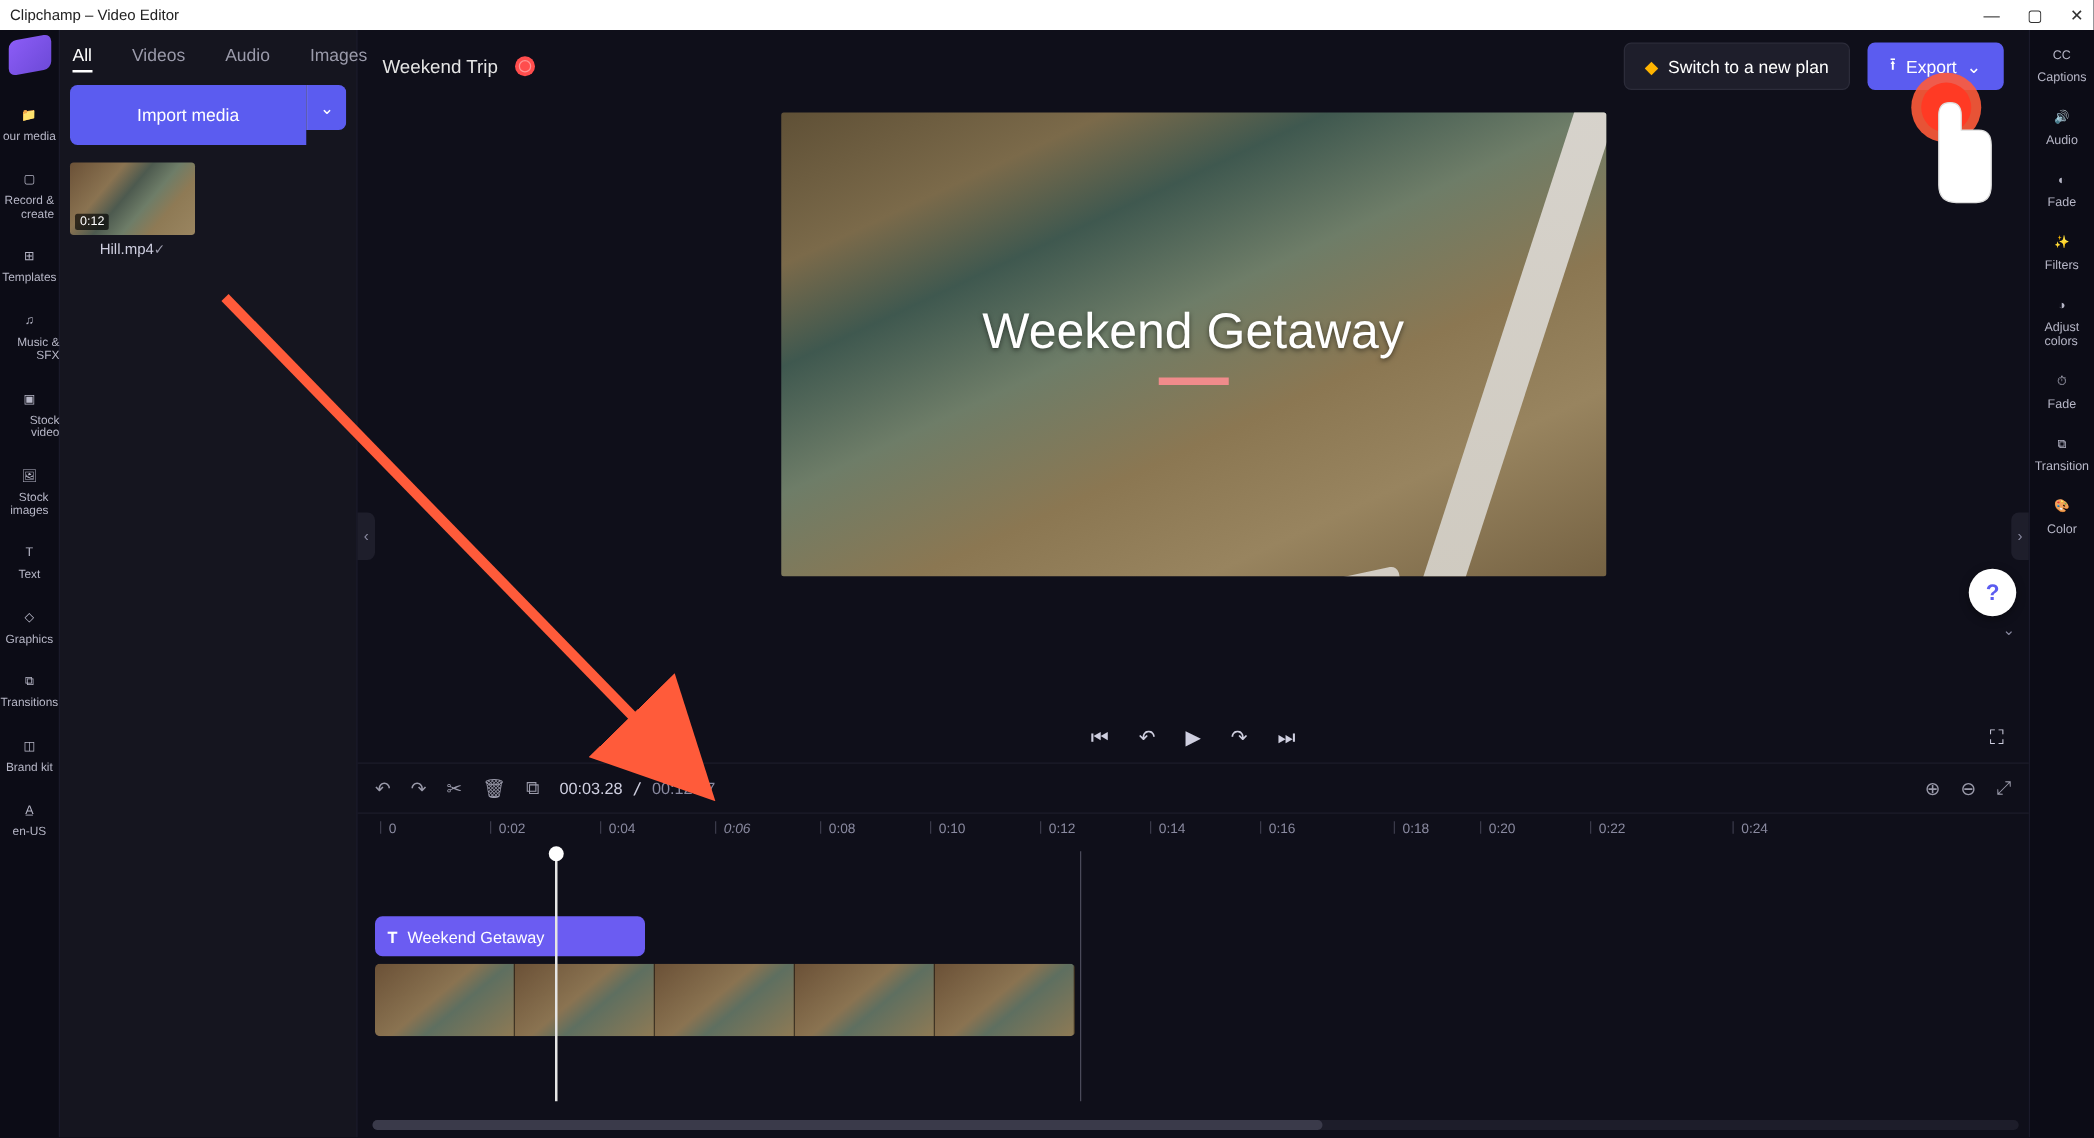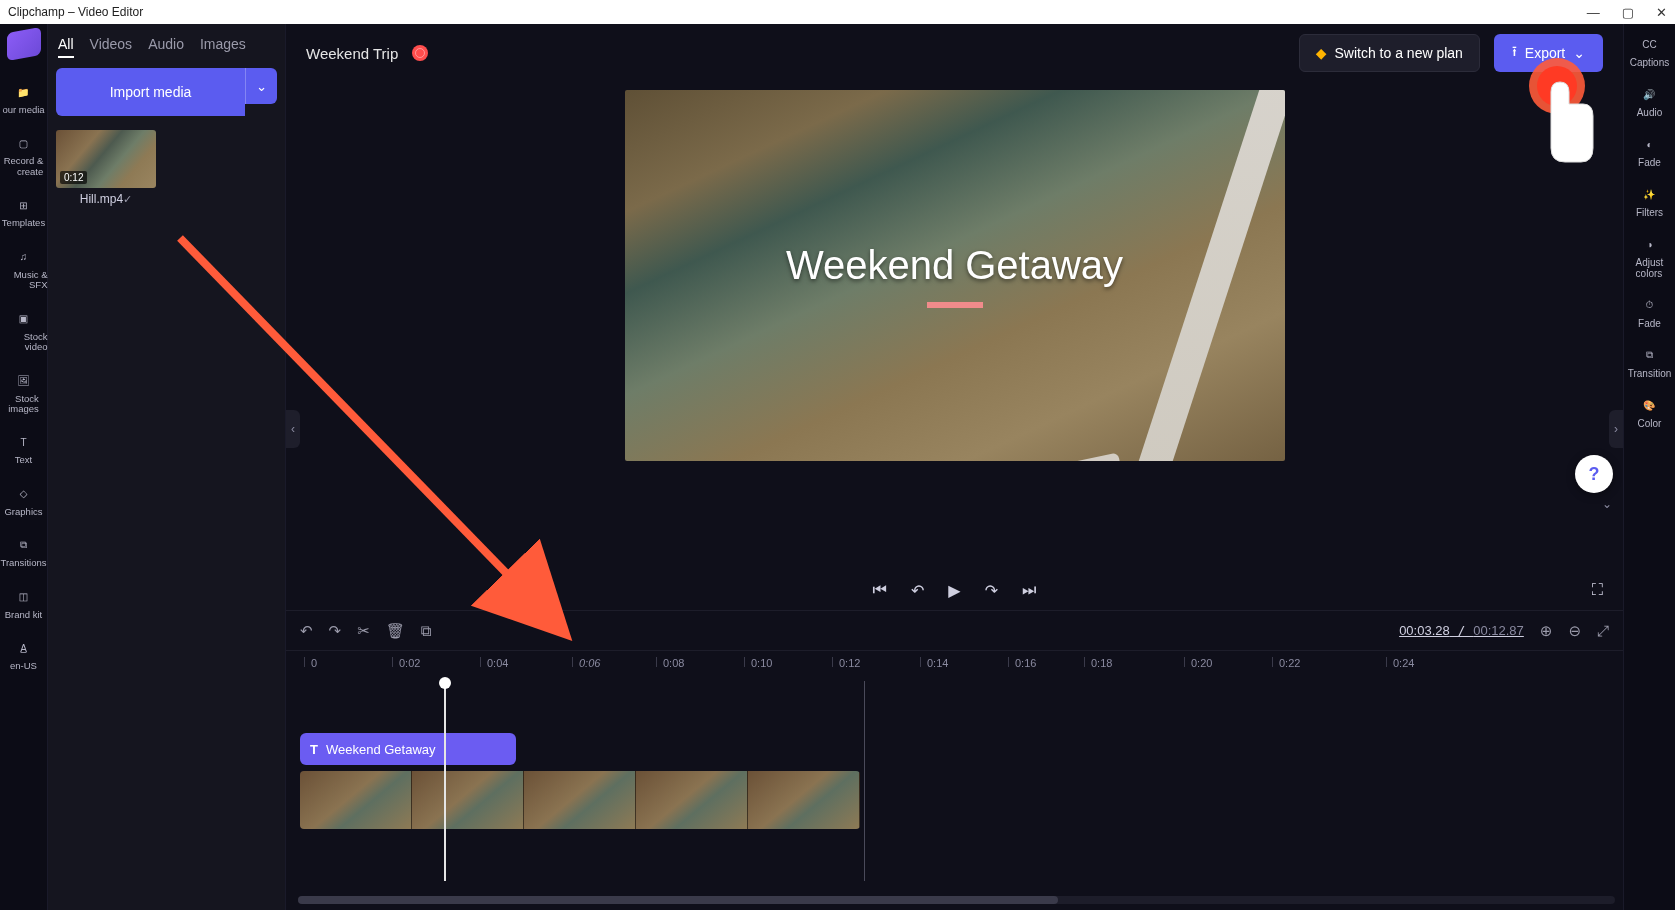--- a/index.html
+++ b/index.html
@@ -12,21 +12,21 @@
 
   
   .app { display: flex; height: 886px; }
   .leftrail { width: 48px; background: #0c0c16; border-right: 1px solid #1a1a2a; display: flex; flex-direction: column; align-items: center; padding-top: 6px; gap: 14px; font-size: 10px; color: #b7b7c7; }
   .leftrail .logo { width: 34px; height: 28px; background: linear-gradient(135deg,#8b5cf6,#6d4ad8); border-radius: 6px; transform: skewY(-10deg); margin-bottom: 8px; }
   .leftrail .item { display:flex; flex-direction:column; align-items:center; gap:3px; cursor:pointer; width:48px; padding:2px 0;}
   .leftrail .icon { width: 20px; height: 20px; display:flex; align-items:center; justify-content:center; }
   .leftrail .label { font-size: 9.5px; line-height:1.1; text-align:right; }
 
   .mediapanel { width: 238px; background: #15151f; border-right: 1px solid #1a1a2a; padding:8px 8px; }
-  .tabs { display:flex; gap:16px; font-size:14px; padding: 4px 2px 10px; color:#9a9aaa; }
+  .tabs { display:flex; gap:32px; font-size:14px; padding: 4px 2px 10px; color:#9a9aaa; }
   .tabs .tab { cursor:pointer; padding-bottom:4px; }
   .tabs .tab.active { color:#fff; border-bottom:2px solid #fff; }
 
   .importrow { display:flex; gap:0; }
   .importbtn { flex:1; background:#5b5cf0; border:none; color:#fff; height:48px; border-radius:6px 0 0 6px; font-size:14px; cursor:pointer; }
   .importdd { width:32px; background:#5b5cf0; border:none; border-left:1px solid rgba(255,255,255,.25); color:#fff; height:36px; border-radius:0 6px 6px 0; cursor:pointer; display:flex; align-items:center; justify-content:center; }
 
   .thumb { margin-top:14px; width:100px;}
   .thumbimg { width:100px; height:58px; background: linear-gradient(130deg,#6b5137 0%, #8a7351 30%, #4d5a4f 45%, #6e7d68 60%, #8e7a55 75%, #9a8560 100%); border-radius:3px; position:relative; }
   .thumbimg .dur { position:absolute; left:4px; bottom:4px; background:rgba(0,0,0,.65); color:#fff; font-size:10px; padding:1px 4px; border-radius:2px; }
@@ -50,21 +50,21 @@
   .road { position:absolute; right:58px; top:0; width:34px; height:110%; background: linear-gradient(#d7d3cc,#cfcac0); transform: skewX(-18deg) translateY(-5%); }
   .road2 { position:absolute; left:240px; bottom:-60px; width:260px; height:42px; background:#d2ccc3; transform: rotate(-12deg); border-radius:6px; }
   .overlaytitle { position:absolute; inset:0; display:flex; flex-direction:column; align-items:center; justify-content:center; color:#fff; font-size:40px; font-weight:400; text-shadow:0 2px 4px rgba(0,0,0,.5); }
   .underline { width:56px; height:6px; background:#f08b8b; margin-top:14px; }
 
   .transport { height:40px; display:flex; align-items:center; justify-content:center; gap:24px; color:#cfcfe0; font-size:16px; position:relative; }
   .transport .fs { position:absolute; right:20px; }
   .transport button { background:none; border:none; color:#cfcfe0; cursor:pointer; font-size:16px; }
 
   .timelinebar { height:40px; display:flex; align-items:center; padding:0 14px; gap:16px; border-top:1px solid #1d1d2a; color:#9a9aaa; font-size:14px; }
-  .timelinebar .time { flex:1; text-align:right; font-family: monospace; font-size:13px; color:#cfcfe0;text-decoration:underline; }
+  .timelinebar .time { flex:1; text-align:left; font-family: monospace; font-size:13px; color:#cfcfe0; }
   .timelinebar button { background:none; border:none; color:#9a9aaa; cursor:pointer; font-size:15px; }
 
   .timeline { flex:0 0 260px; position:relative; border-top:1px solid #1d1d2a; overflow:hidden;}
   .ruler { height:30px; position:relative; font-size:11px; color:#8a8aa0; }
   .ruler .tick { position:absolute; top:6px; border-left:1px solid #3a3a4a; height:10px; padding-left:6px;}
   .tracks { position:relative; height:200px; }
   .textclip { position:absolute; left:14px; top:52px; height:32px; width:216px; background:#6b5cf2; border-radius:6px; display:flex; align-items:center; gap:8px; padding:0 10px; color:#fff; font-size:13px; cursor:grab;}
   .textclip .tico { font-weight:bold; }
   .videoclip { position:absolute; left:14px; top:90px; height:58px; width:560px; display:flex; border-radius:4px; overflow:hidden; cursor:grab;}
   .videoclip .seg { flex:1; background: linear-gradient(140deg,#6b5137,#8a7351 45%,#5e6f60 60%,#8e7a55); border-right:1px solid rgba(0,0,0,.5);}
@@ -232,21 +232,21 @@
       <div class="ruler" id="ruler">
           <div class="tick" style="left: 18px;">0</div>
           <div class="tick" style="left: 106px;">0:02</div>
           <div class="tick" style="left: 194px;">0:04</div>
           <div class="tick" style="left: 286px; font-style: italic;">0:06</div>
           <div class="tick" style="left: 370px;">0:08</div>
           <div class="tick" style="left: 458px;">0:10</div>
           <div class="tick" style="left: 546px;">0:12</div>
           <div class="tick" style="left: 634px;">0:14</div>
           <div class="tick" style="left: 722px;">0:16</div>
-          <div class="tick" style="left: 798px; text-align: center;">0:18</div>
+          <div class="tick" style="left: 829px; text-align: center;">0:18</div>
           <div class="tick" style="left: 898px;">0:20</div>
           <div class="tick" style="left: 986px;">0:22</div>
           <div class="tick" style="left: 1100px;">0:24</div>
         </div>
       <div class="tracks">
         <div class="textclip">
           <span class="tico">T</span>
           <span>Weekend Getaway</span>
         </div>
         <div class="videoclip">

